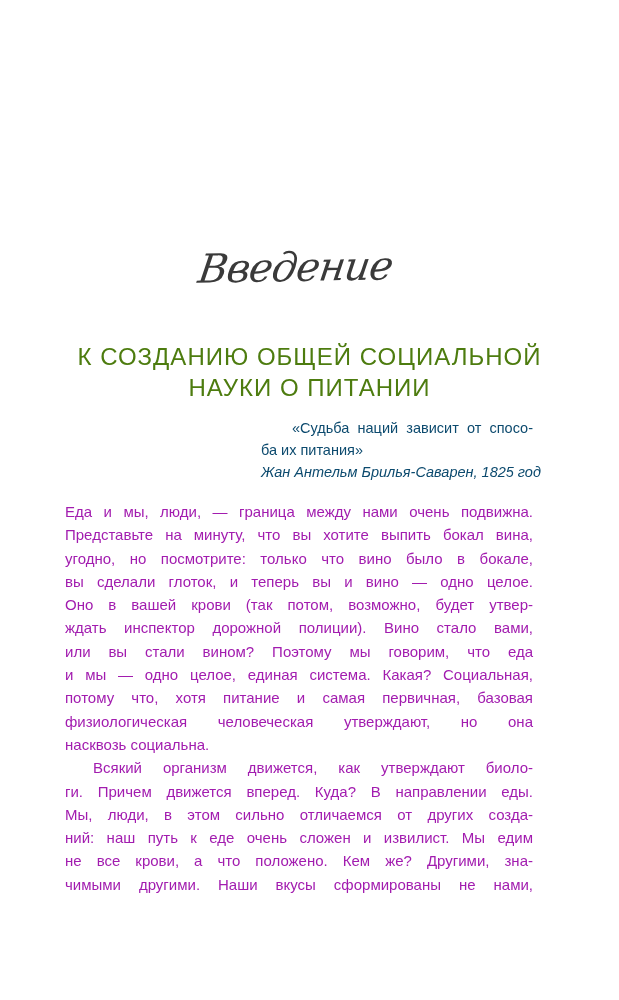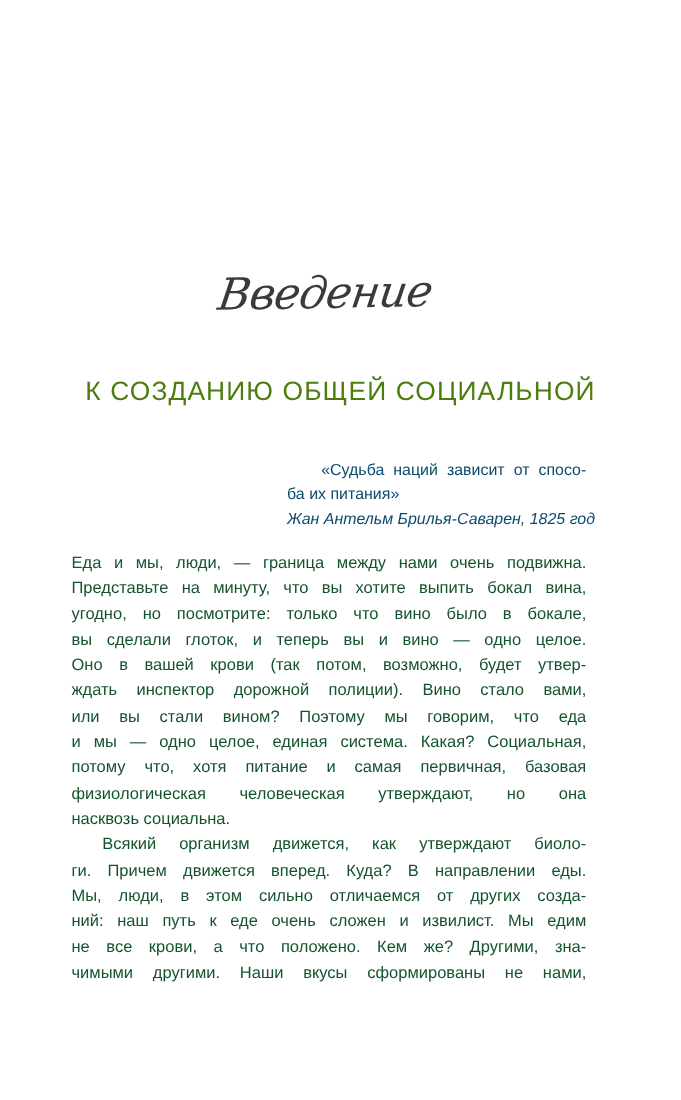--- a/index.html
+++ b/index.html
@@ -72,21 +72,21 @@
   }
 
   
   .body-col {
     position: absolute;
     left: 65px;
     width: 468px;
     top: 500px;
     font-size: 15px;
     line-height: 23.3px;
-    color: #14532d;
+    color: #a21caf;
     --indent: 28px;
   }
 
   
   .line {
     text-align: justify;
     text-align-last: justify;
   }
   .line.last {
     text-align: center;
@@ -100,20 +100,21 @@
 <body>
 
 <div class="page">
 
   <div class="script-heading-wrap">
     <span class="script-heading">Введение</span>
   </div>
 
   <div class="chapter-title">
     <div>К СОЗДАНИЮ ОБЩЕЙ СОЦИАЛЬНОЙ</div>
+    <div>НАУКИ О ПИТАНИИ</div>
   </div>
 
   <div class="epigraph">
     <div>
         <div class="line indent">«Судьба наций зависит от спосо-</div>
         <div class="line last">ба их питания»</div>
       </div>
     <span class="attribution">Жан Антельм Брилья-Саварен, 1825 год</span>
   </div>
 

